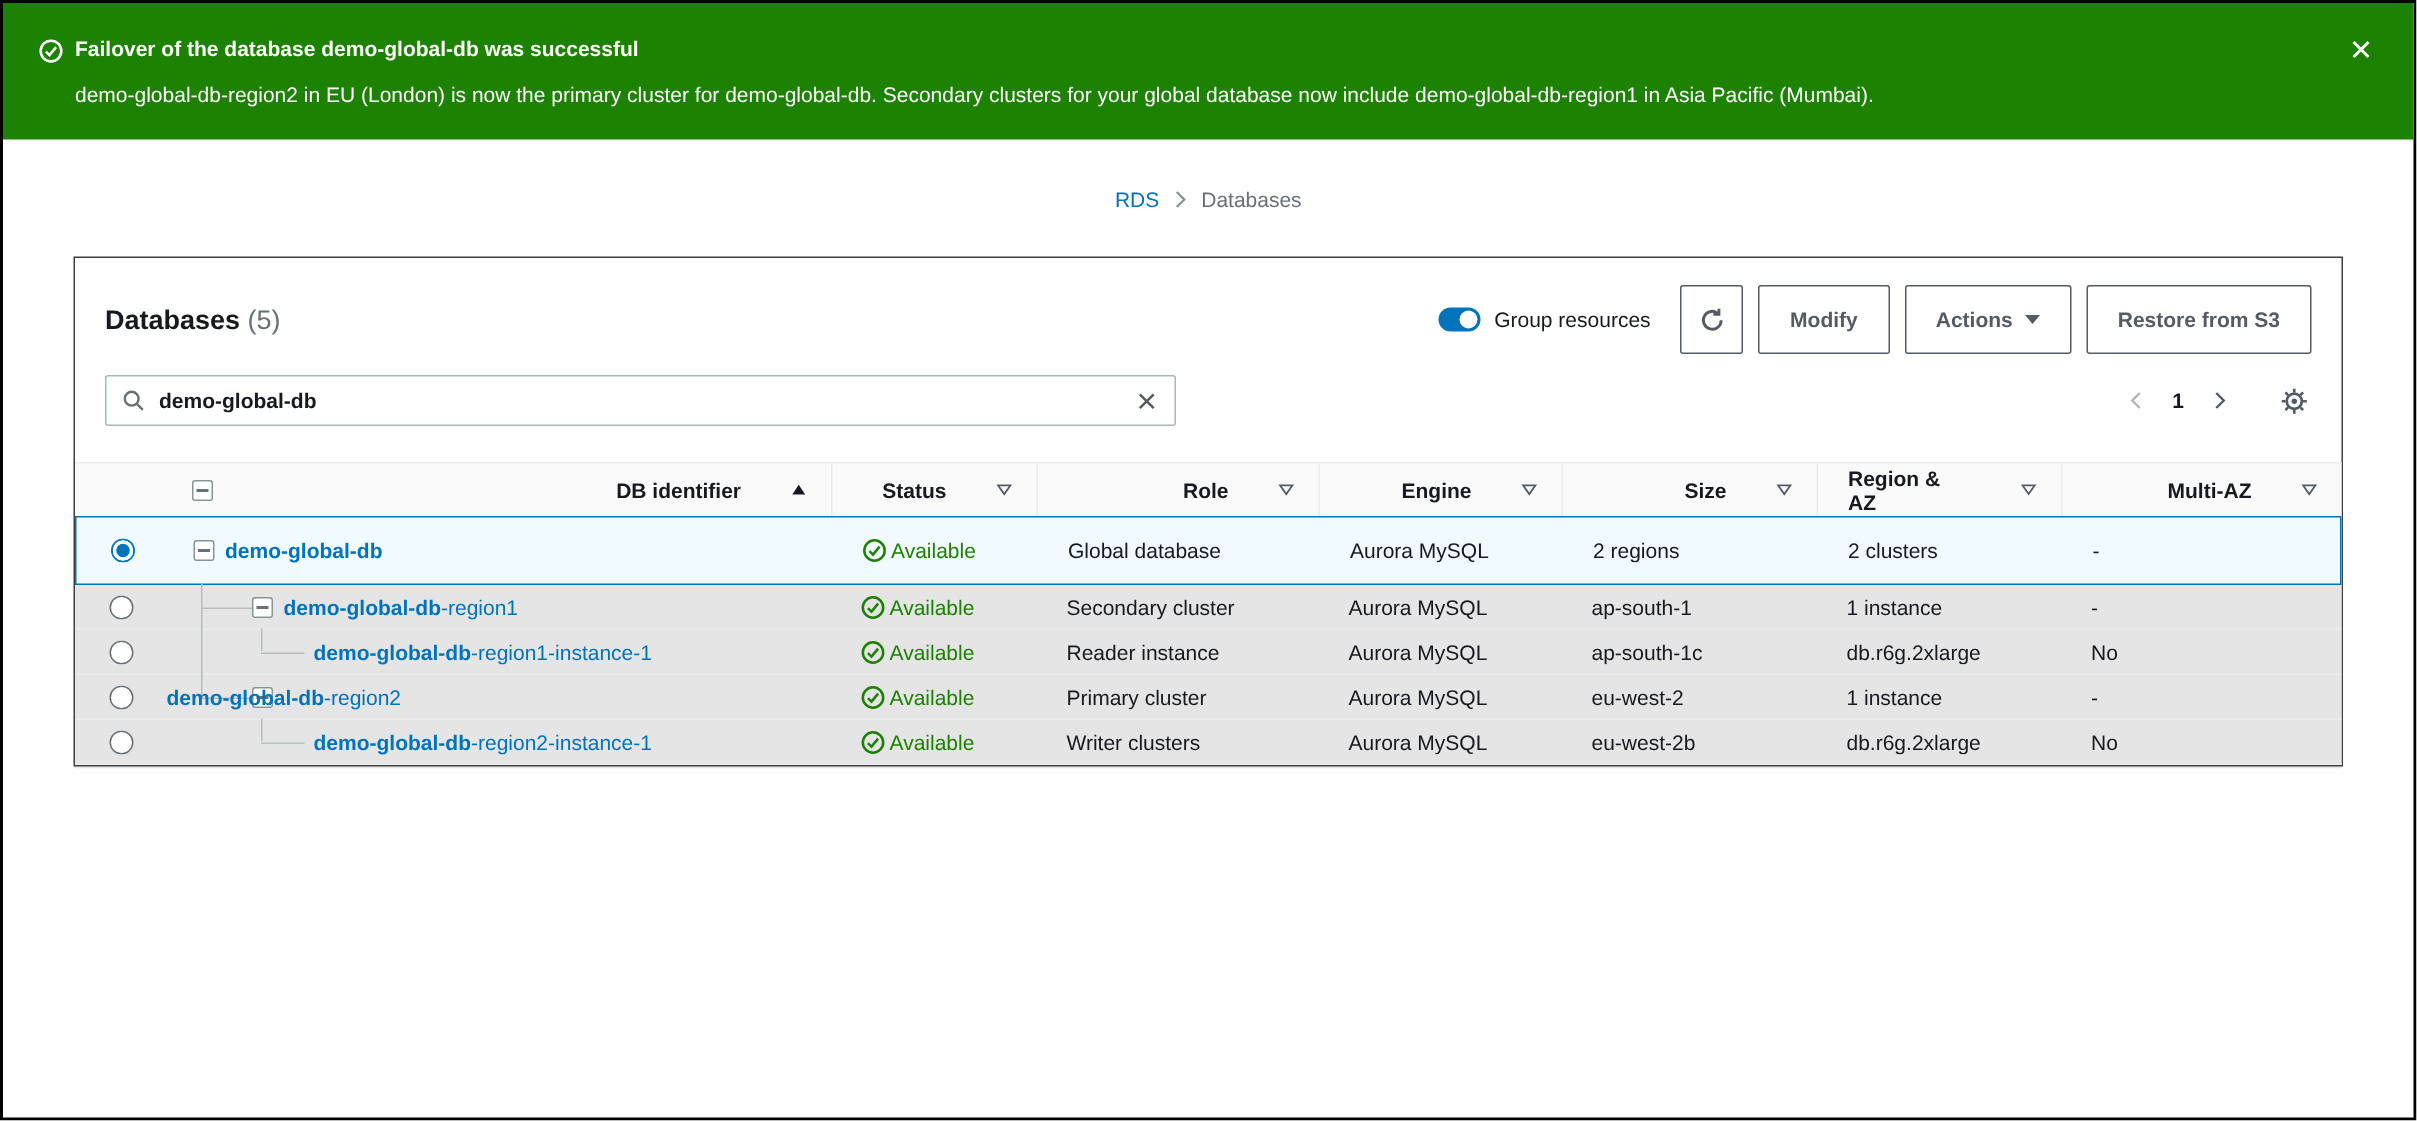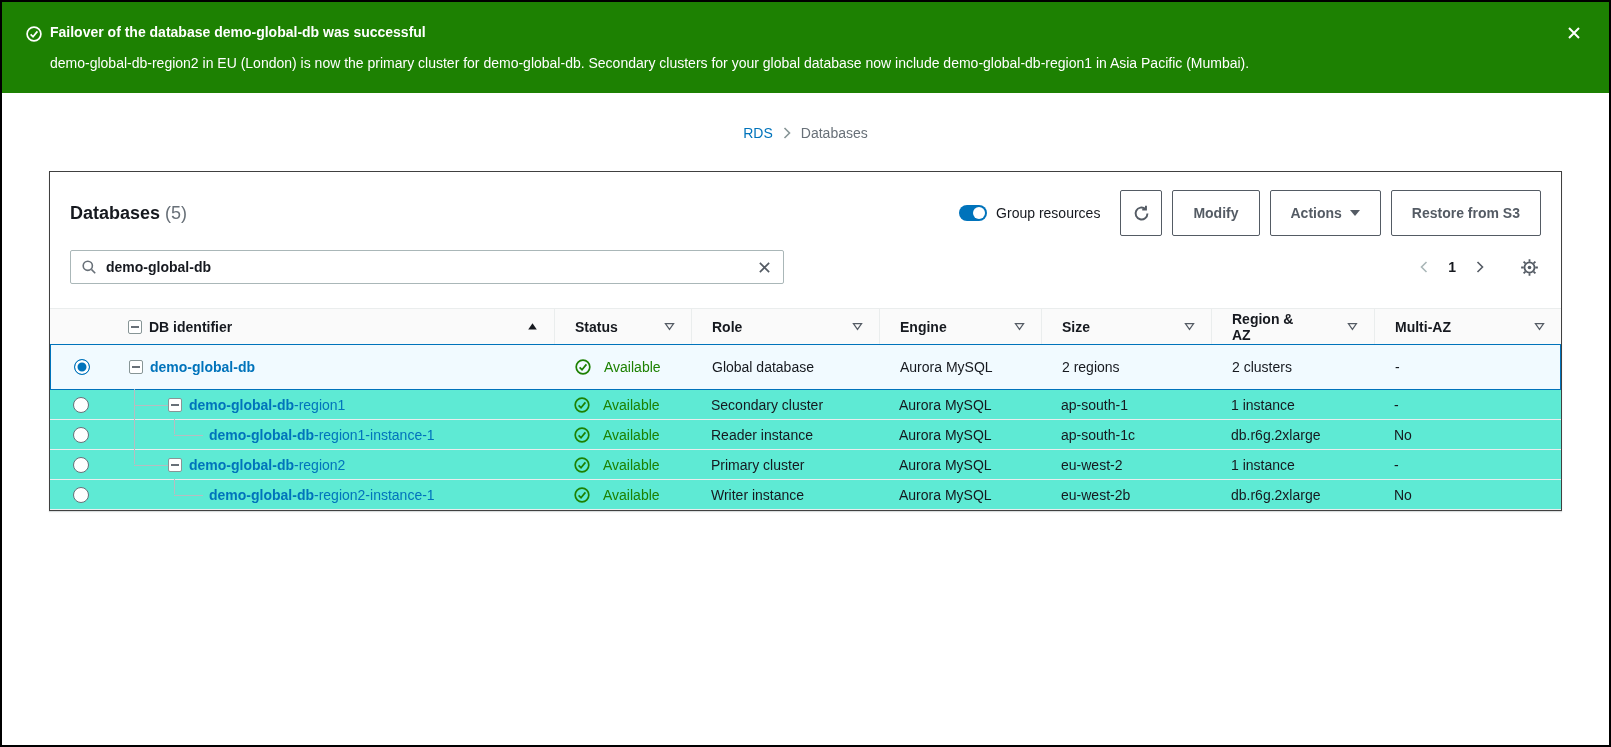--- a/index.html
+++ b/index.html
@@ -39,29 +39,29 @@
   .search-input { flex: 1; border: none; outline: none; font: 700 14px "Liberation Sans", sans-serif; color: #16191f; background: transparent; }
   .search-clear { background: none; border: none; cursor: pointer; padding: 2px; display: flex; }
   .pager { display: flex; align-items: center; gap: 18px; }
   .pager-btn { background: none; border: none; cursor: pointer; padding: 2px; display: flex; }
   .page-num { font-size: 14px; font-weight: 700; color: #16191f; }
   .gear-btn { margin-left: 14px; }
 
   
   .thead, .trow { display: grid; grid-template-columns: 61px 443px 137px 188px 162px 170px 163px 1fr; align-items: center; }
   .thead { height: 37px; background: #fafafa; border-top: 1px solid #eaeded; border-bottom: 1px solid #eaeded; font-size: 14px; font-weight: 700; color: #16191f; }
-  .th { height: 100%; display: flex; align-items: center; justify-content: space-between; padding: 0 16px 0 20px; gap: 33px; }
+  .th { height: 100%; display: flex; align-items: center; justify-content: flex-end; padding: 0 16px 0 20px; gap: 33px; }
   .th.divided { border-left: 1px solid #eaeded; }
   .id-th { position: relative; padding-left: 0; }
-  .trow { height: 30px; border-bottom: 1px solid #eaeded; font-size: 14px; background: #5eead4; }
+  .trow { height: 30px; border-bottom: 1px solid #eaeded; font-size: 14px; background: #e5e5e5; }
   .trow.selected { background: #f1faff; border: 1px solid #0073bb; margin-top: -1px; height: 46px; }
   .cell { padding-left: 20px; overflow: hidden; white-space: nowrap; }
   .radio-cell { display: flex; justify-content: center; padding: 0; }
   .id-cell { position: relative; height: 100%; display: flex; align-items: center; padding: 0; overflow: visible; }
-  .status-cell { display: flex; align-items: center; gap: 13px; color: #1d8102; }
+  .status-cell { display: flex; align-items: center; gap: 3px; color: #1d8102; }
   .radio { width: 16px; height: 16px; border-radius: 50%; border: 1px solid #687078; background: #fff; cursor: pointer; display: inline-block; }
   .radio.checked { border: 1px solid #0073bb; background: #0073bb; box-shadow: inset 0 0 0 2.5px #fff; }
   .expander { position: absolute; top: 50%; transform: translateY(-50%); width: 14px; height: 14px; border: 1px solid #879596; border-radius: 2px; background: #fff; display: flex; align-items: center; justify-content: center; cursor: pointer; z-index: 2; }
   .expander::after { content: ""; width: 8px; height: 2px; background: #687078; }
   .tline { position: absolute; background: #b5bdc0; z-index: 1; }
   .db-link { color: #0073bb; text-decoration: none; font-size: 14px; position: relative; z-index: 2; }
   .db-link b { font-weight: 700; }
 </style>
 </head>
 <body>
@@ -280,21 +280,21 @@
             <div class="cell">No</div>
           </div>
           <div class="trow">
             <div class="cell radio-cell">
               <span class="radio"></span>
             </div>
             <div class="cell id-cell">
               <span class="tline" style="left:23px;top:-1px;height:50%;width:1px"></span>
               <span class="tline" style="left:23px;top:50%;width:34px;height:1px"></span>
               <span class="expander" style="left:57px"></span>
-              <a class="db-link" href="#" style="margin-left:78px"><b>demo-global-db</b>-region2</a>
+              <a class="db-link" href="#" style=""><b>demo-global-db</b>-region2</a>
             </div>
             <div class="cell status-cell">
               <svg width="16" height="16" viewBox="0 0 16 16">
                 <circle cx="8" cy="8" r="6.8" fill="none" stroke="#1d8102" stroke-width="1.7"></circle>
                 <path d="M4.6 8.4 L7 10.7 L11.4 5.4" fill="none" stroke="#1d8102" stroke-width="1.7"></path>
               </svg>
               <span>Available</span>
             </div>
             <div class="cell">Primary cluster</div>
             <div class="cell">Aurora MySQL</div>
@@ -311,21 +311,21 @@
               <span class="tline" style="left:63px;top:50%;width:29px;height:1px"></span>
               <a class="db-link" href="#" style="margin-left:98px"><b>demo-global-db</b>-region2-instance-1</a>
             </div>
             <div class="cell status-cell">
               <svg width="16" height="16" viewBox="0 0 16 16">
                 <circle cx="8" cy="8" r="6.8" fill="none" stroke="#1d8102" stroke-width="1.7"></circle>
                 <path d="M4.6 8.4 L7 10.7 L11.4 5.4" fill="none" stroke="#1d8102" stroke-width="1.7"></path>
               </svg>
               <span>Available</span>
             </div>
-            <div class="cell">Writer instance</div>
+            <div class="cell">Writer clusters</div>
             <div class="cell">Aurora MySQL</div>
             <div class="cell">eu-west-2b</div>
             <div class="cell">db.r6g.2xlarge</div>
             <div class="cell">No</div>
           </div>
         </div>
     </div>
   </div>
 
 </div>

